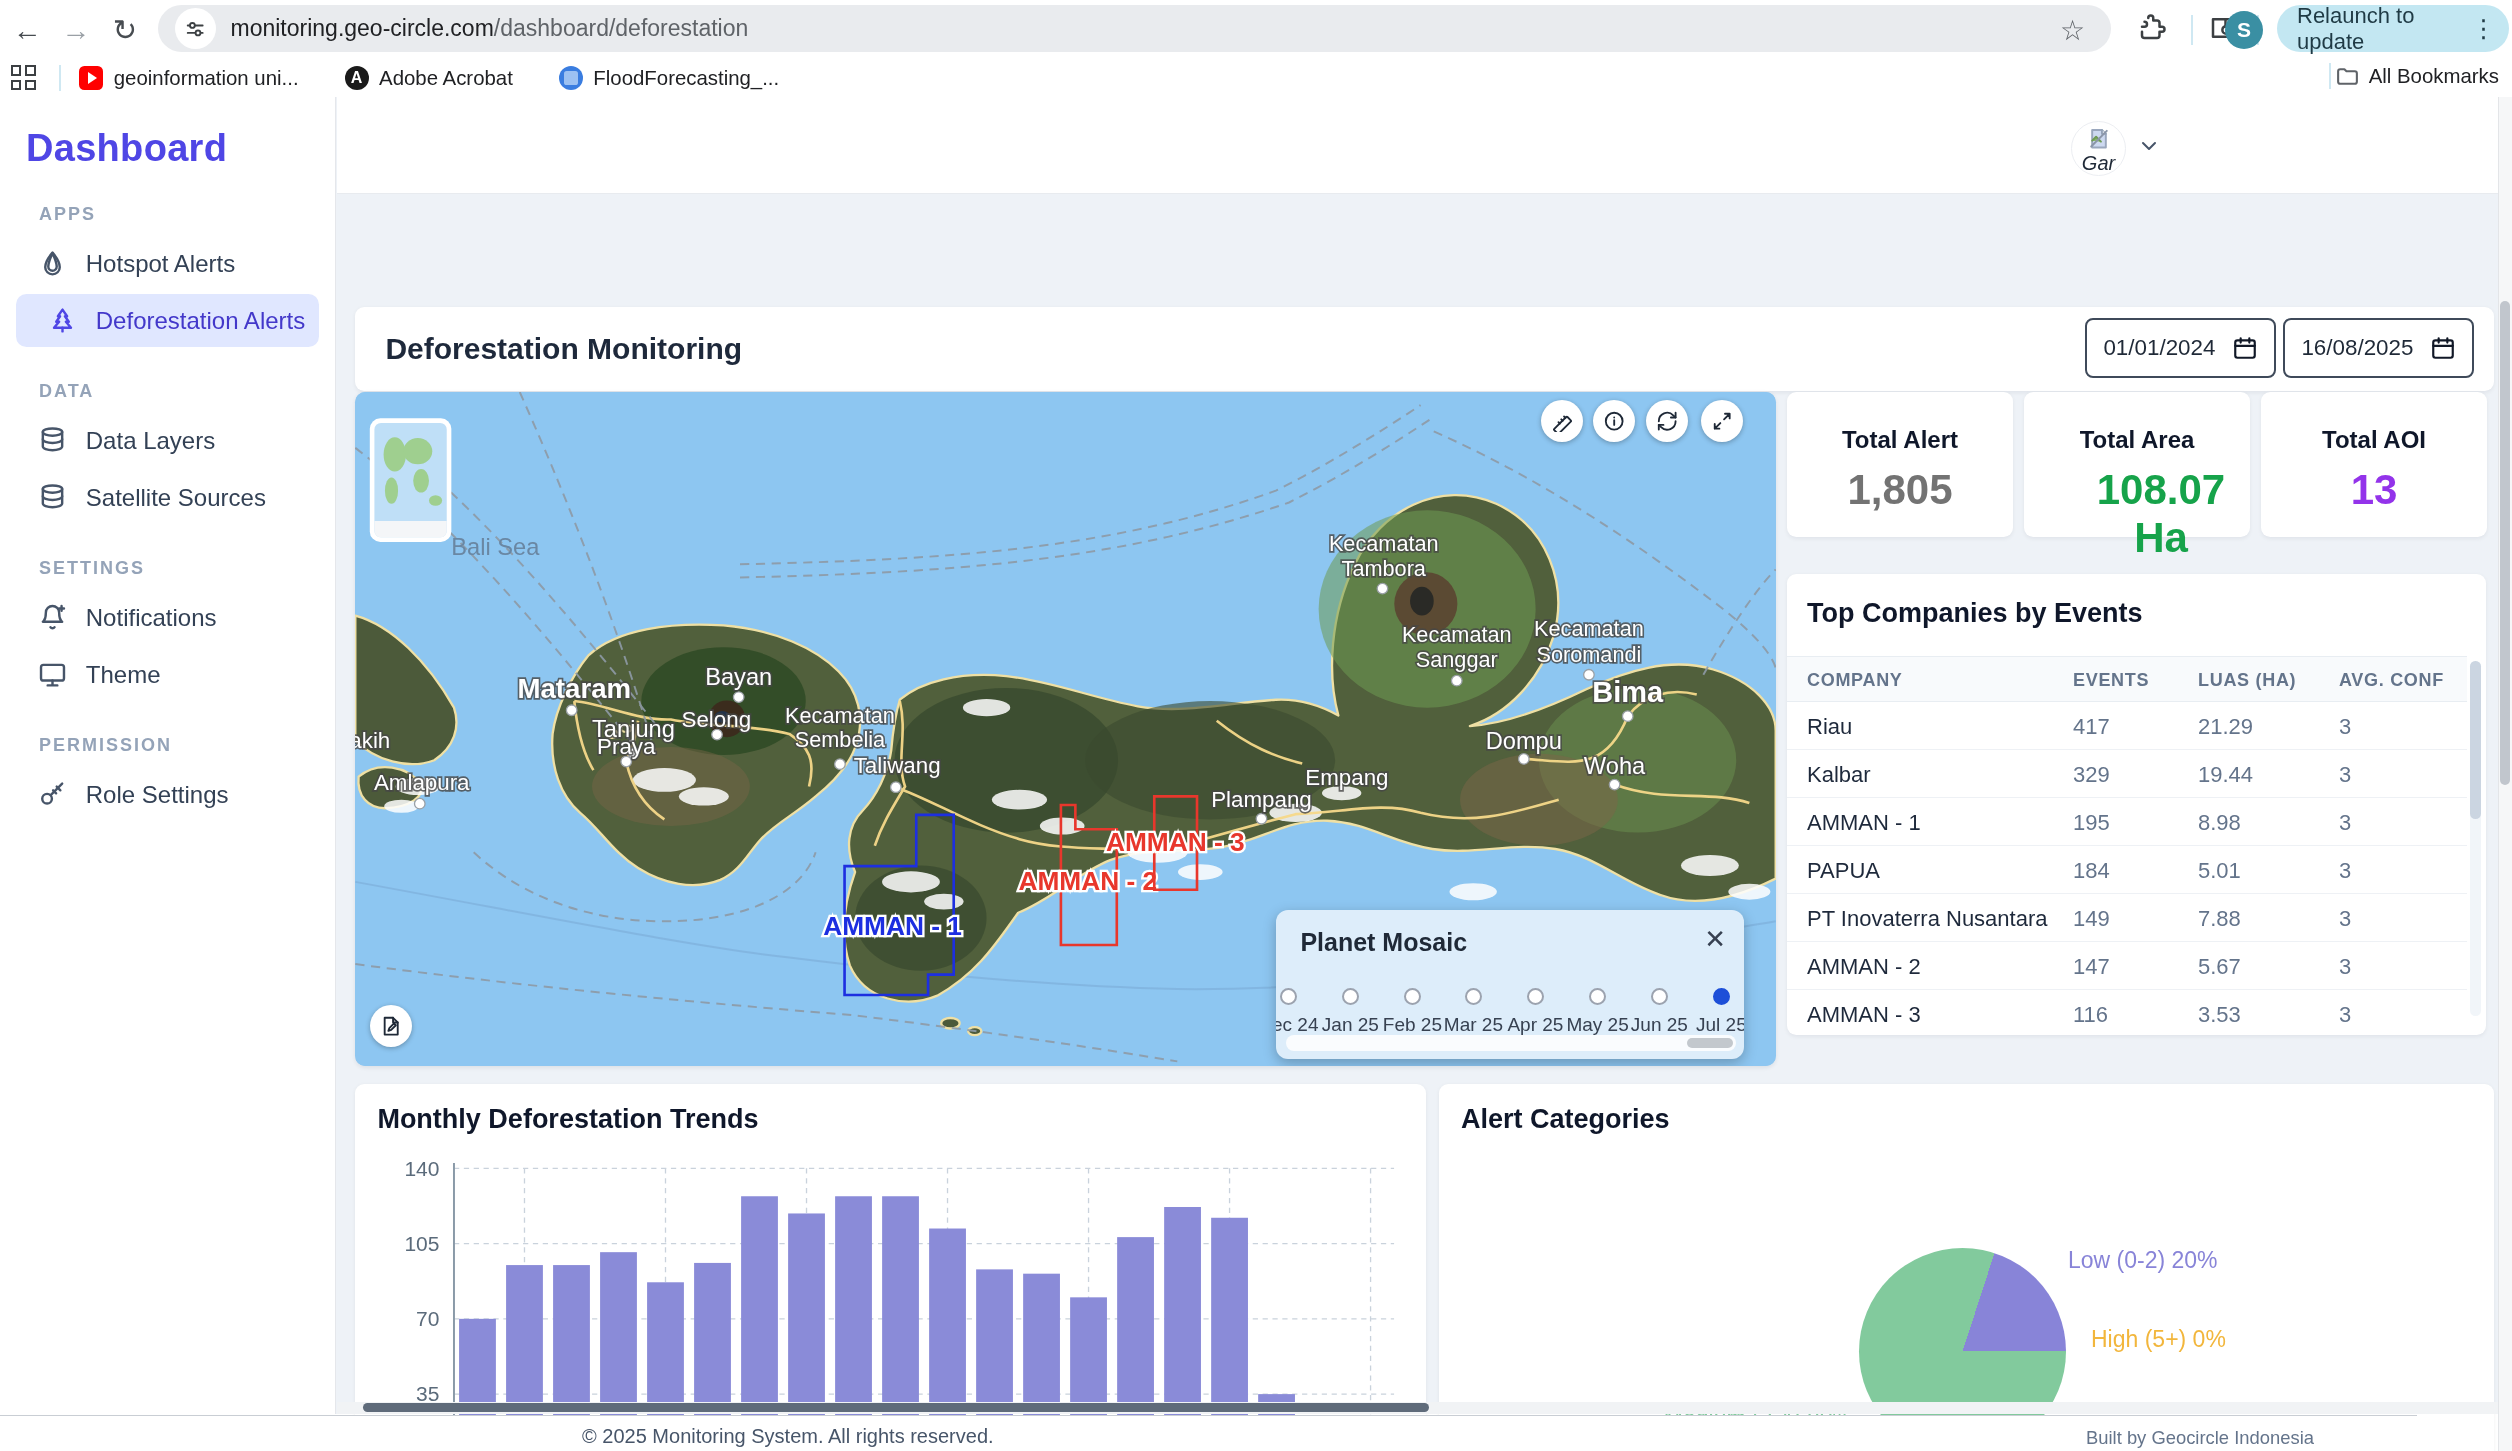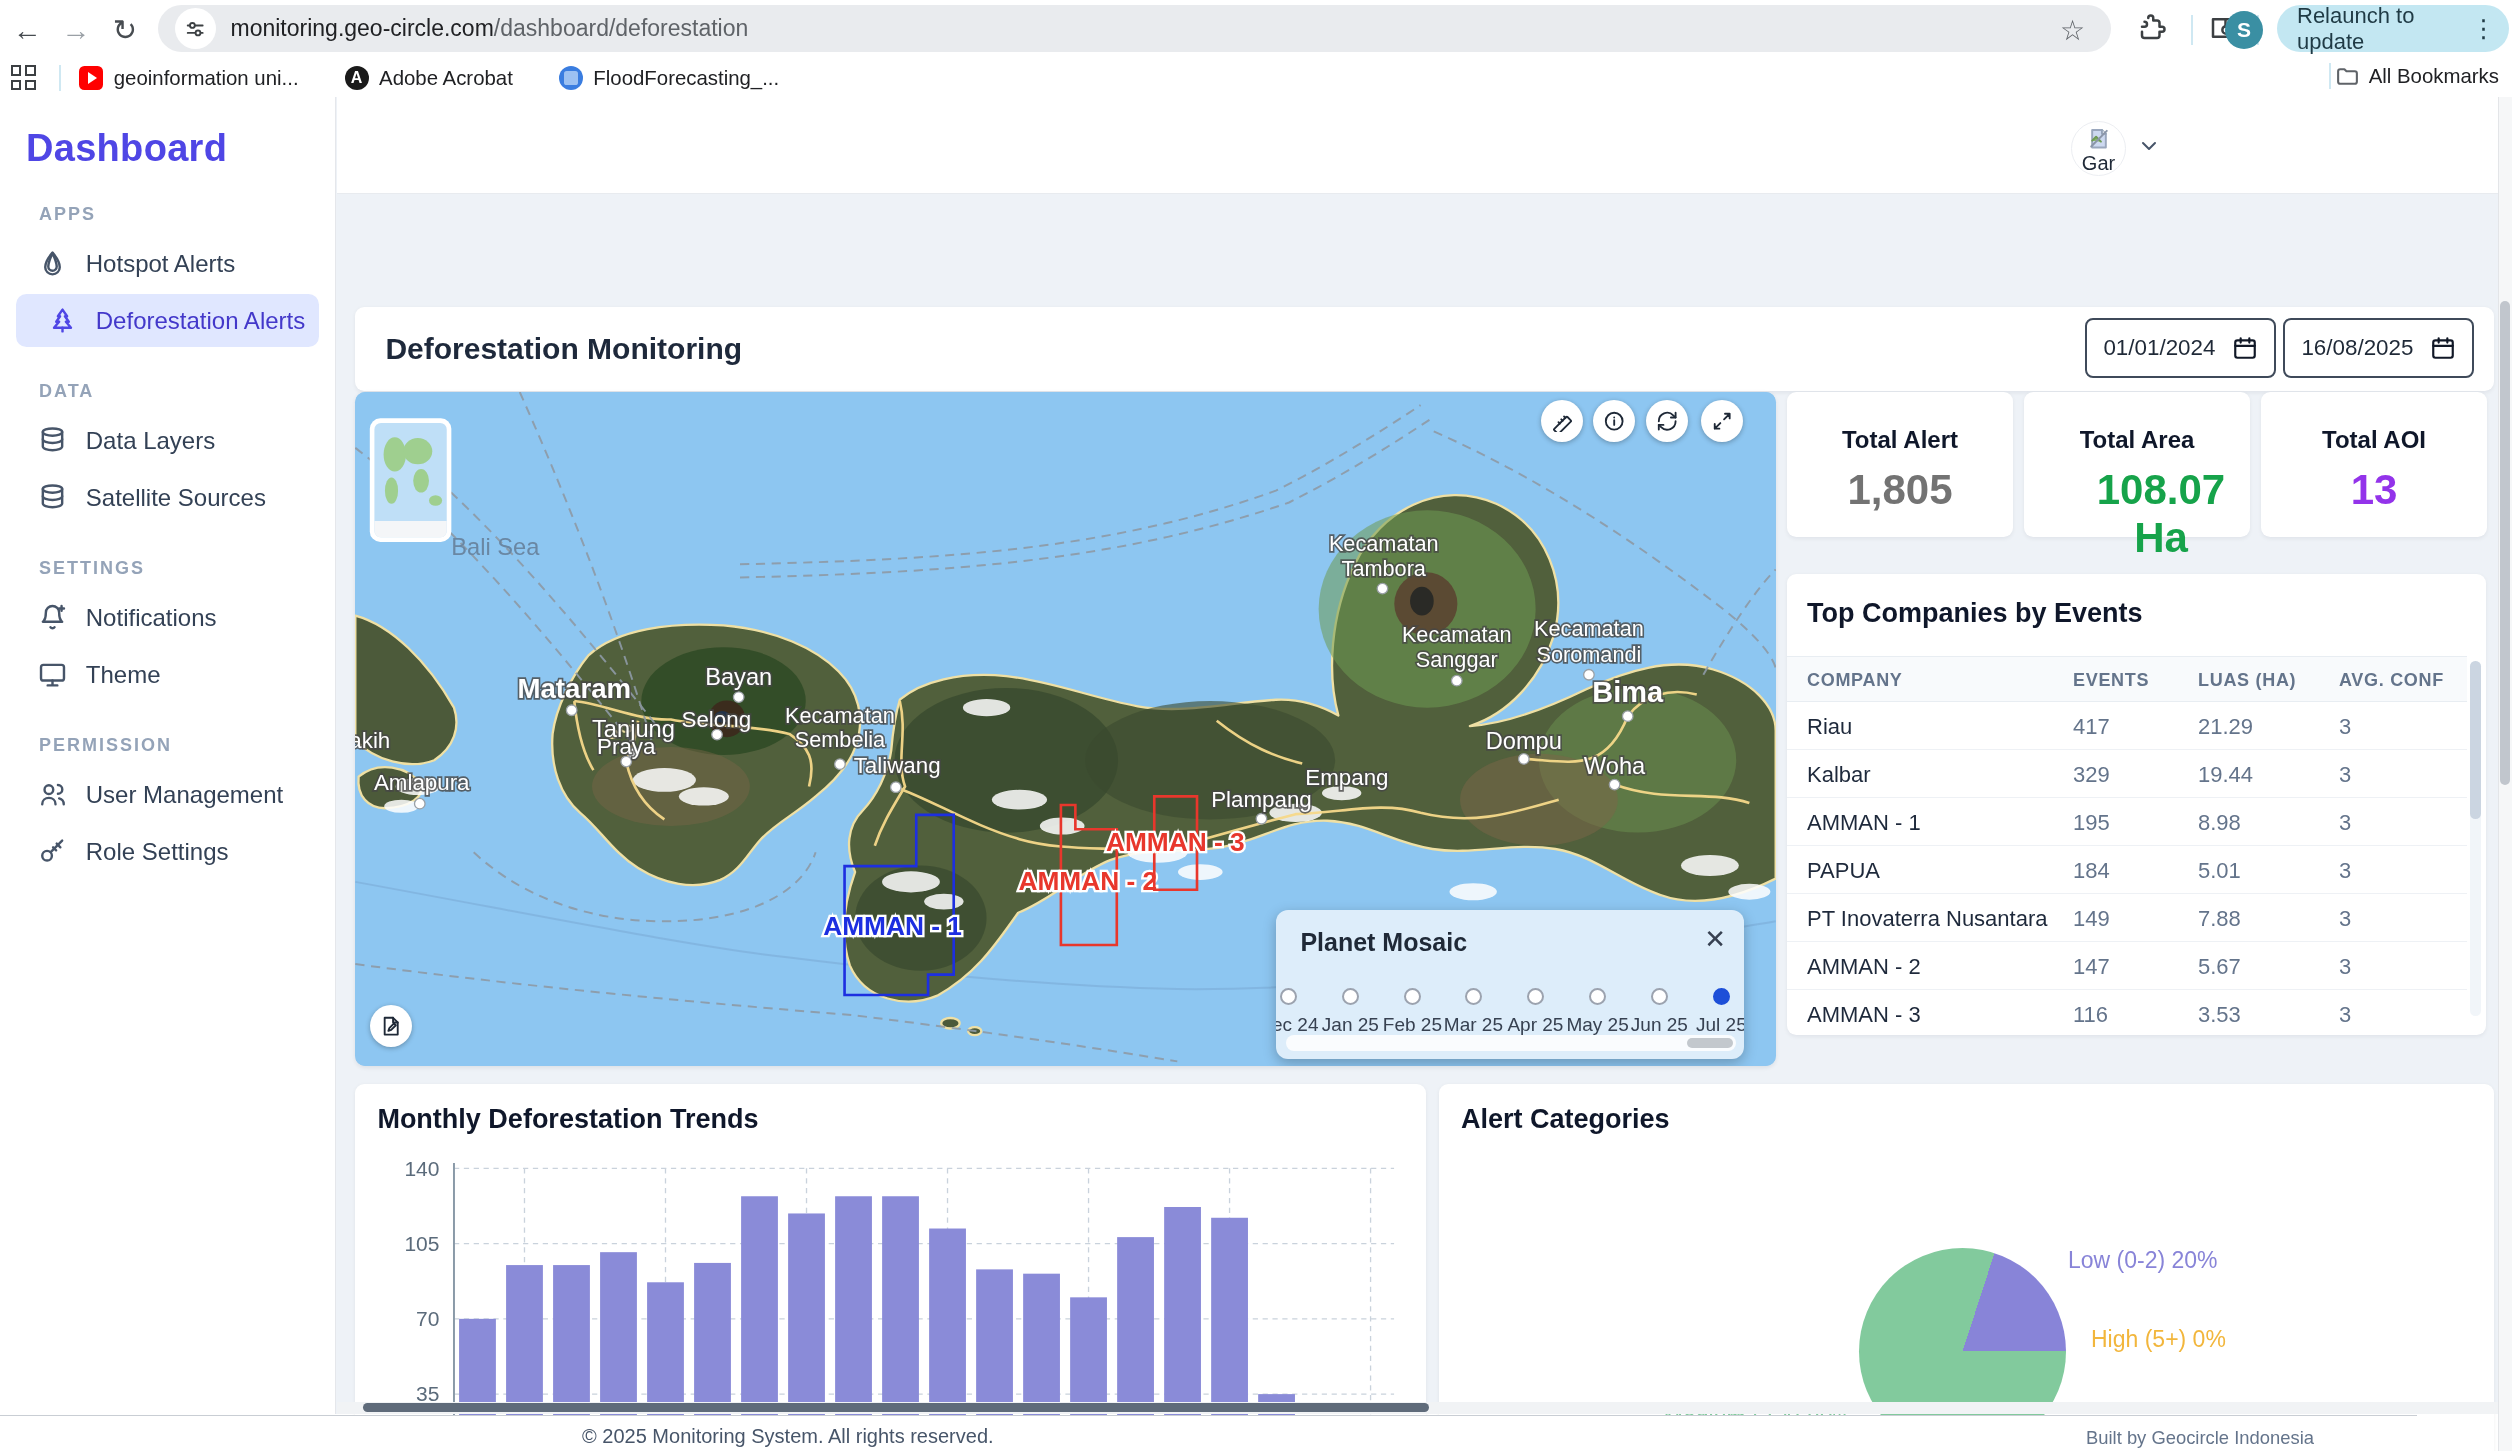--- a/index.html
+++ b/index.html
@@ -46,21 +46,21 @@
   .side-item { margin:4px 16px; height:53px; display:flex; align-items:center; border-radius:10.5px; color:#334155; cursor:pointer; }
   .side-item .ic { margin-left:22.4px; width:29px; height:29px; flex:0 0 29px; }
   .side-item .ic svg { width:29px; height:29px; stroke:#475569; }
   .side-item .lbl { margin-left:18.4px; font-size:24px; }
   .side-item.active { background:#e0e7ff; color:#4338ca;padding-left:10px; }
   .side-item.active .lbl { color:#4338ca; font-weight:500; }
   .side-item.active .ic svg { stroke:#4f46e5; }
 
   #topbar { position:absolute; left:337px; top:0; width:2175px; height:97px; background:#fff; border-bottom:1.3px solid #e8ebef; }
   #avatar { position:absolute; left:2071px; top:24px; width:55px; height:55px; border-radius:50%; border:1.3px solid #eceef2; overflow:hidden; background:#fff; display:flex; flex-direction:column; align-items:center; }
-  #avatar .alt { font-size:20px; color:#1f2937; margin-top:1.3px; }
+  #avatar .alt { font-size:20px; color:#1f2937; margin-top:1.3px;font-style:italic; }
   #avatar-chevron { position:absolute; left:2137px; top:37px; width:24px; height:24px; color:#475569; }
 
   #main { position:absolute; left:337px; top:97px; width:2161px; height:1306px; }
 
   
   #title-card { position:absolute; left:18.4px; top:113px; width:2139px; height:84px; background:#fff; border-radius:9.2px; box-shadow:0 1.3px 4px rgba(15,23,42,.06); }
   #page-title { position:absolute; left:30px; top:25px; font-size:30px; font-weight:bold; color:#1e293b; }
   .date-input { position:absolute; top:11.2px; width:191px; height:60px; border:2px solid #3f4a5a; border-radius:8px; background:#fff; display:flex; align-items:center; justify-content:space-between; padding:0 16px; }
   .date-input .val { font-size:22.4px; color:#1f2937; }
   .date-input svg { width:26px; height:26px; stroke:#111827; }
@@ -236,29 +236,20 @@
           <span class="lbl">Notifications</span>
         </div>
         <div class="side-item">
           <span class="ic"><svg viewBox="0 0 24 24" class="lucide">
               <rect x="2.5" y="4" width="19" height="13" rx="2"></rect>
               <path d="M8 21h8M12 17v4"></path>
             </svg></span>
           <span class="lbl">Theme</span>
         </div>
         <div class="side-section-label">PERMISSION</div>
-        <div class="side-item">
-          <span class="ic"><svg viewBox="0 0 24 24" class="lucide">
-              <circle cx="9" cy="8" r="3.6"></circle>
-              <path d="M3.5 20c0-3.2 2.5-5.2 5.5-5.2s5.5 2 5.5 5.2"></path>
-              <path d="M16.5 4.2a3.6 3.6 0 0 1 0 7.2"></path>
-              <path d="M17.5 15.2c2.4.6 3.8 2.4 3.8 4.8"></path>
-            </svg></span>
-          <span class="lbl">User Management</span>
-        </div>
         <div class="side-item">
           <span class="ic"><svg viewBox="0 0 24 24" class="lucide">
               <circle cx="7.5" cy="15.5" r="4"></circle>
               <path d="M10.5 12.5 20 3"></path>
               <path d="M15.5 5.5 18.5 8.5"></path>
               <path d="M12.5 8.5l2.5 2.5"></path>
             </svg></span>
           <span class="lbl">Role Settings</span>
         </div>
       </div>

